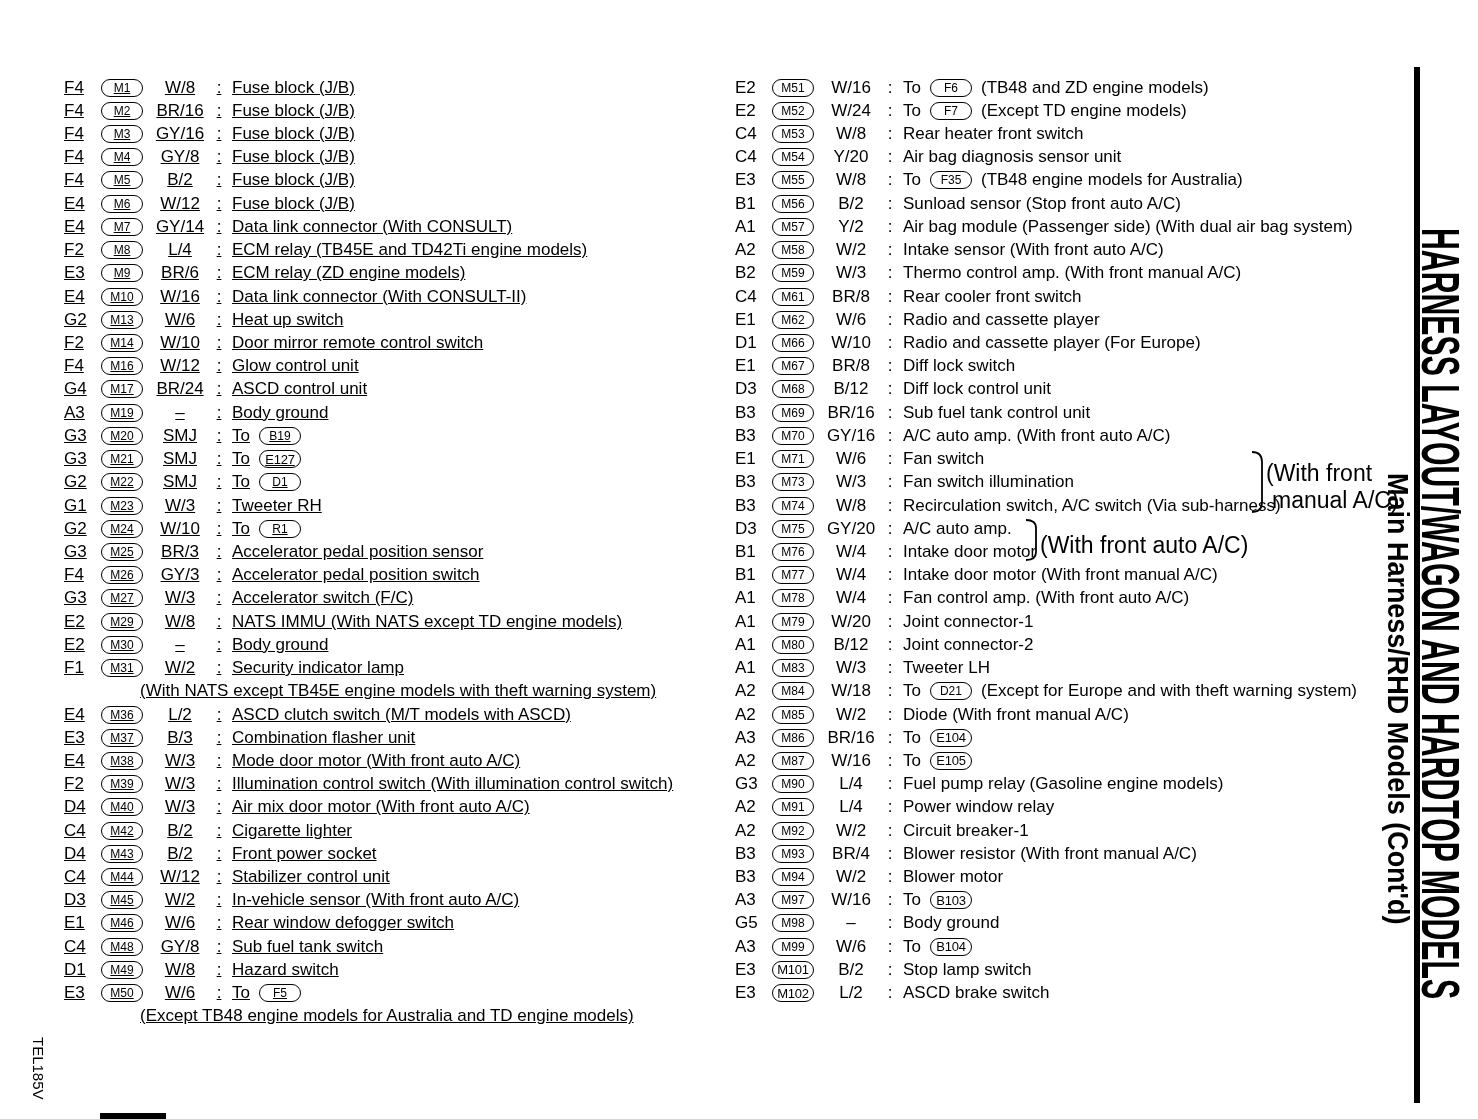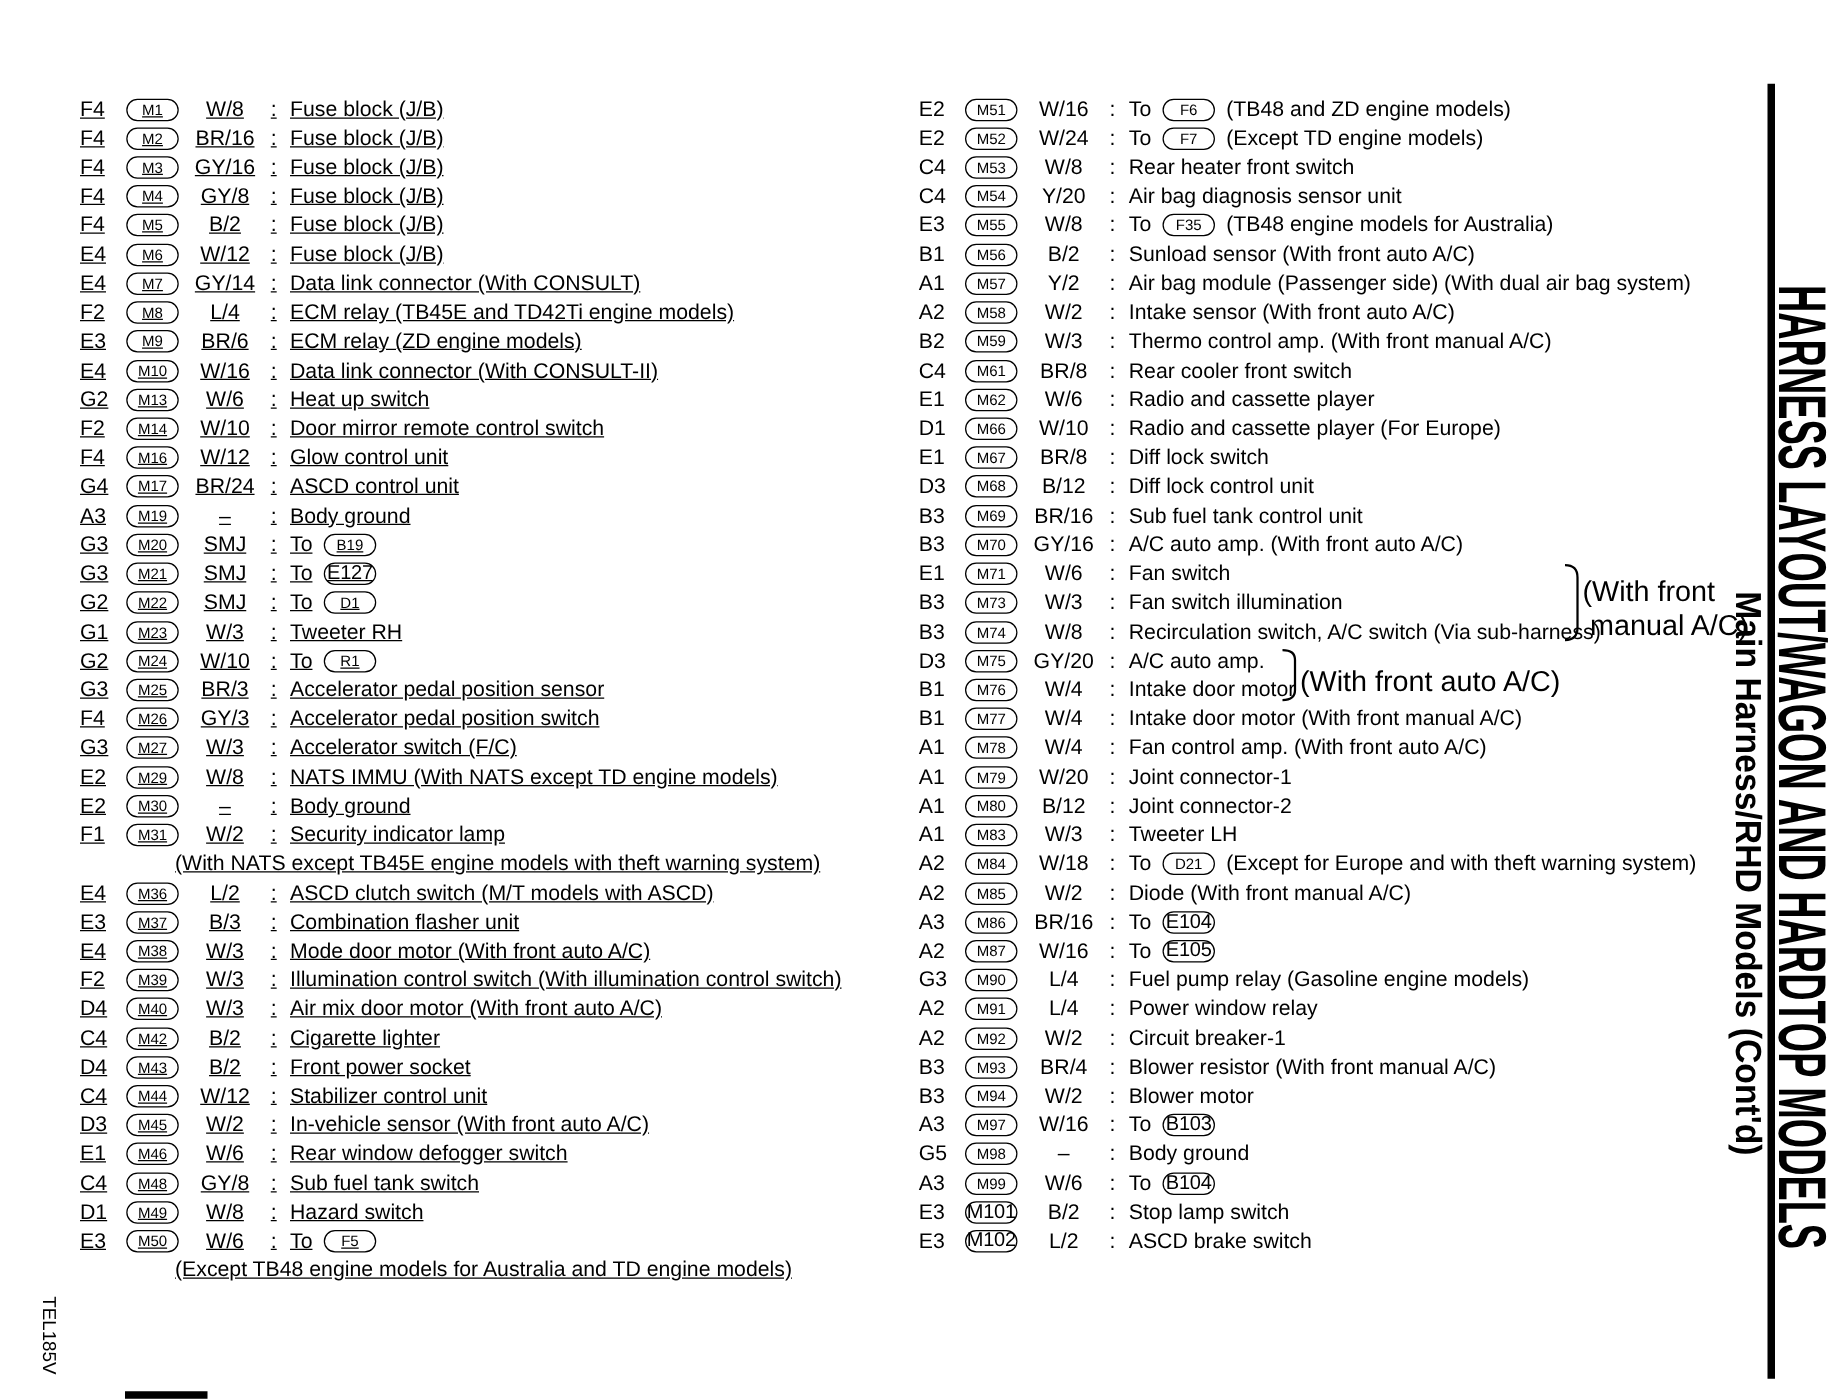--- a/index.html
+++ b/index.html
@@ -16,21 +16,21 @@
   .oslot{width:52px;display:flex;justify-content:center;}
   .code{width:64px;text-align:center;}
   .colon{width:14px;text-align:center;}
   .desc{display:flex;align-items:center;margin-left:6px;}
   .desc .dtxt{white-space:pre;}
   .contline{margin-left:80px;}
 
   .oval{width:42px;height:18px;border:1.7px solid #000;border-radius:10px;
         display:flex;align-items:center;justify-content:center;
         font-size:12px;box-sizing:border-box;background:#fff;flex:none;}
-  .oval.long{font-size:16px;letter-spacing:-0.2px;}
+  .oval.long{font-size:13px;letter-spacing:-0.2px;}
   .oval.inline{margin:0 9px;}
 
   
   .anno{position:absolute;font-size:23px;white-space:nowrap;}
   #anno-manual-1{left:1266px;top:460px;}
   #anno-manual-2{left:1272px;top:487px;}
   #anno-auto{left:1040px;top:532px;}
   .brace{position:absolute;}
   #brace-manual{left:1249px;top:450px;}
   #brace-auto{left:1023px;top:518px;}
@@ -663,21 +663,21 @@
       <div class="row">
         <span class="grid">B1</span>
         <span class="oslot">
           <span class="oval">
             <span>M56</span>
           </span>
         </span>
         <span class="code">B/2</span>
         <span class="colon">:</span>
         <span class="desc">
-          <span class="dtxt">Sunload sensor (With front auto A/C)</span>
+          <span class="dtxt">Sunload sensor (Stop front auto A/C)</span>
         </span>
       </div>
       <div class="row">
         <span class="grid">A1</span>
         <span class="oslot">
           <span class="oval">
             <span>M57</span>
           </span>
         </span>
         <span class="code">Y/2</span>

